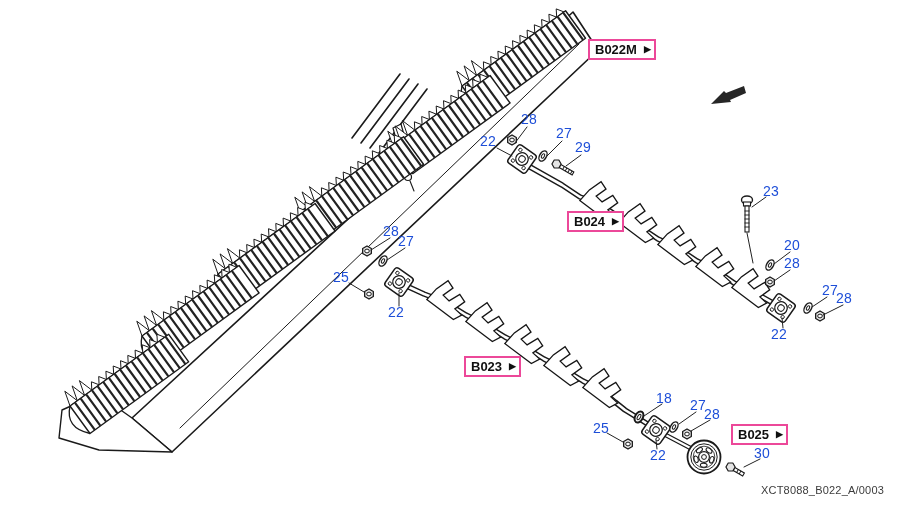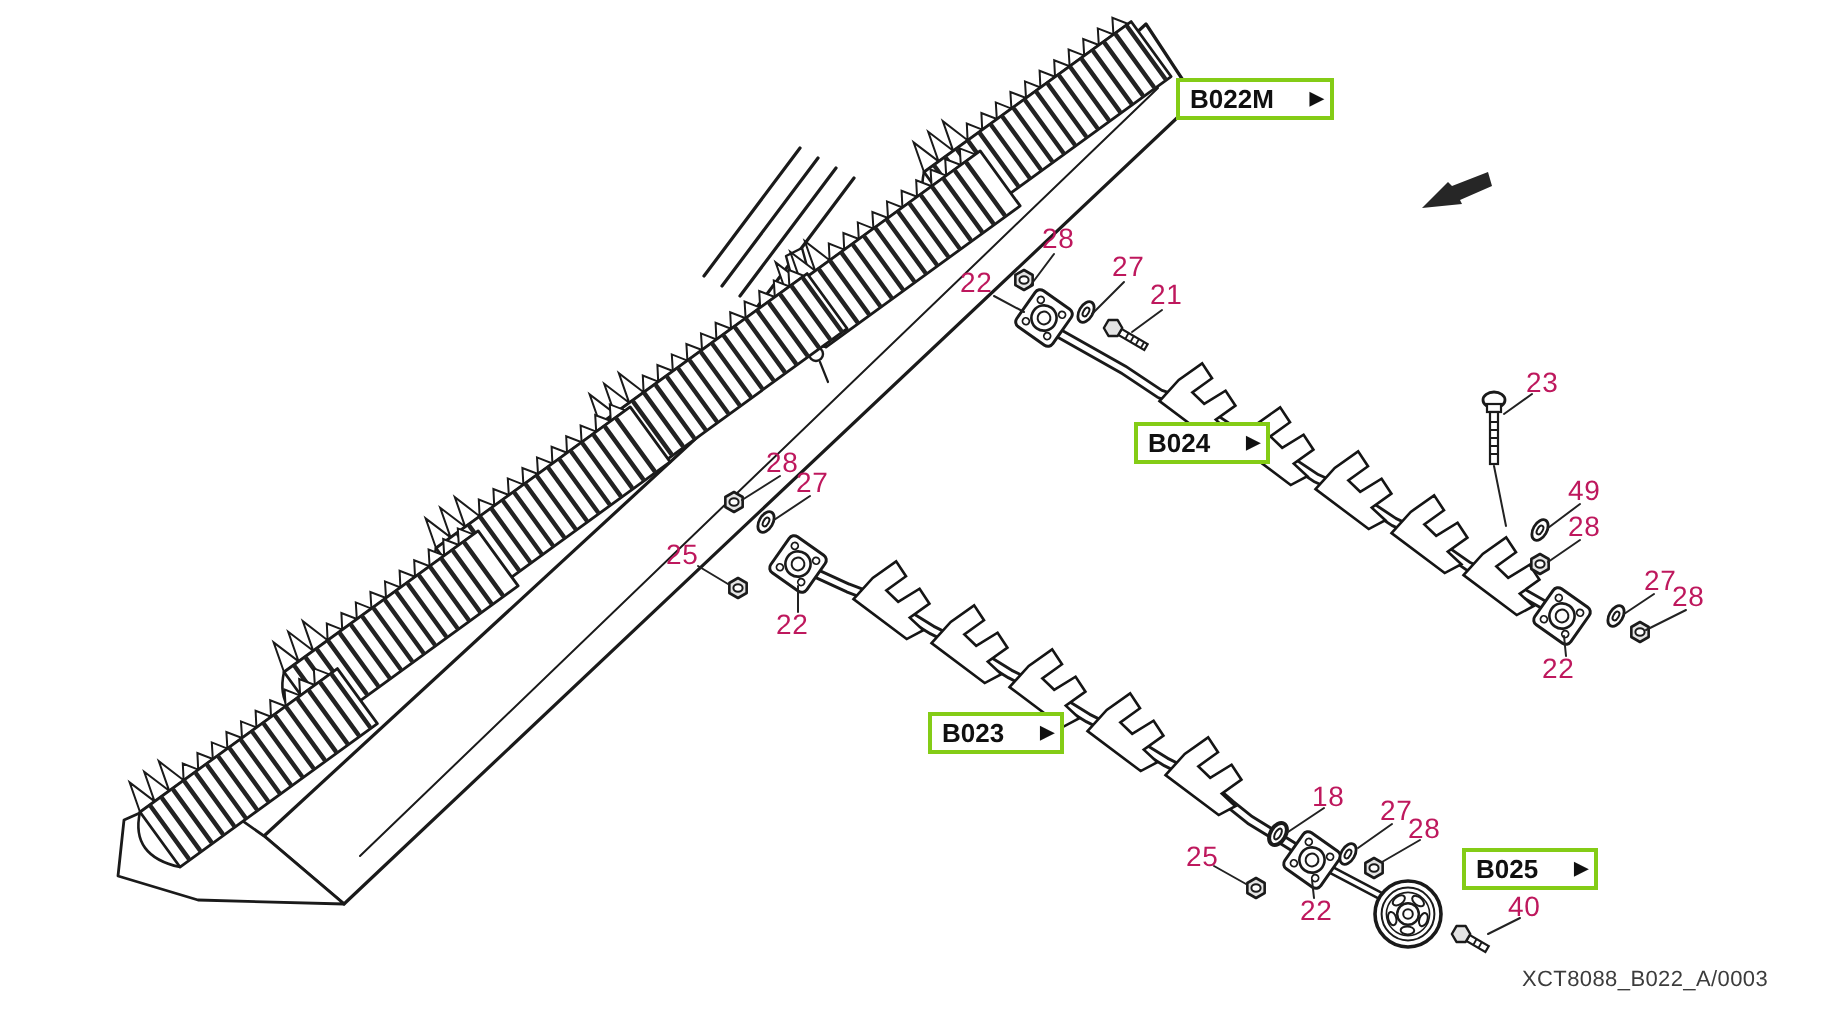--- a/index.html
+++ b/index.html
@@ -1,23 +1,23 @@
 <!DOCTYPE html>
 <html><head>
 <meta charset="utf-8">
 <style>
   html,body{margin:0;padding:0;background:#fff;}
   .stage{position:relative;width:916px;height:505px;background:#ffffff;overflow:hidden;
          font-family:"Liberation Sans",sans-serif;}
   svg.diagram{position:absolute;left:0;top:0;}
-  .callout{position:absolute;font-size:14px;color:#be185d;font-weight:400;
+  .callout{position:absolute;font-size:14px;color:#1d4ed8;font-weight:400;
            letter-spacing:.3px;white-space:nowrap;}
-  .ref-label{position:absolute;border:2px solid #84cc16;background:#fff;
+  .ref-label{position:absolute;border:2px solid #ec4899;background:#fff;
              padding:0 3px 0 5px;height:17px;display:flex;align-items:center;
-             font-weight:bold;font-size:13px;color:#101010;gap:17px;cursor:pointer;}
+             font-weight:bold;font-size:13px;color:#101010;gap:6px;cursor:pointer;}
   .ref-label .tri{font-size:9px;margin-left:1px;line-height:1;}
   .footer-code{position:absolute;left:761px;top:484px;font-size:11px;color:#3c3c3c;
                letter-spacing:.2px;text-align:right;}
 </style>
 </head>
 <body>
 
 <div class="stage">
 
   <svg class="diagram" id="diagram-svg" width="916" height="505" viewBox="0 0 916 505">
@@ -314,32 +314,32 @@
     <span class="tri">▶</span>
   </div>
   <div class="ref-label" style="left:731px;top:424px">
     <span>B025</span>
     <span class="tri">▶</span>
   </div>
 
   <span class="callout" style="left:521px;top:111px">28</span>
   <span class="callout" style="left:480px;top:133px">22</span>
   <span class="callout" style="left:556px;top:125px">27</span>
-  <span class="callout" style="left:575px;top:139px">21</span>
+  <span class="callout" style="left:575px;top:139px">29</span>
   <span class="callout" style="left:763px;top:183px">23</span>
-  <span class="callout" style="left:784px;top:237px">49</span>
+  <span class="callout" style="left:784px;top:237px">20</span>
   <span class="callout" style="left:784px;top:255px">28</span>
   <span class="callout" style="left:822px;top:282px">27</span>
   <span class="callout" style="left:836px;top:290px">28</span>
   <span class="callout" style="left:771px;top:326px">22</span>
   <span class="callout" style="left:383px;top:223px">28</span>
   <span class="callout" style="left:398px;top:233px">27</span>
   <span class="callout" style="left:333px;top:269px">25</span>
   <span class="callout" style="left:388px;top:304px">22</span>
   <span class="callout" style="left:656px;top:390px">18</span>
   <span class="callout" style="left:690px;top:397px">27</span>
   <span class="callout" style="left:704px;top:406px">28</span>
   <span class="callout" style="left:593px;top:420px">25</span>
   <span class="callout" style="left:650px;top:447px">22</span>
-  <span class="callout" style="left:754px;top:445px">40</span>
+  <span class="callout" style="left:754px;top:445px">30</span>
 
   <div class="footer-code">XCT8088_B022_A/0003</div>
 </div>
 
 </body></html>

